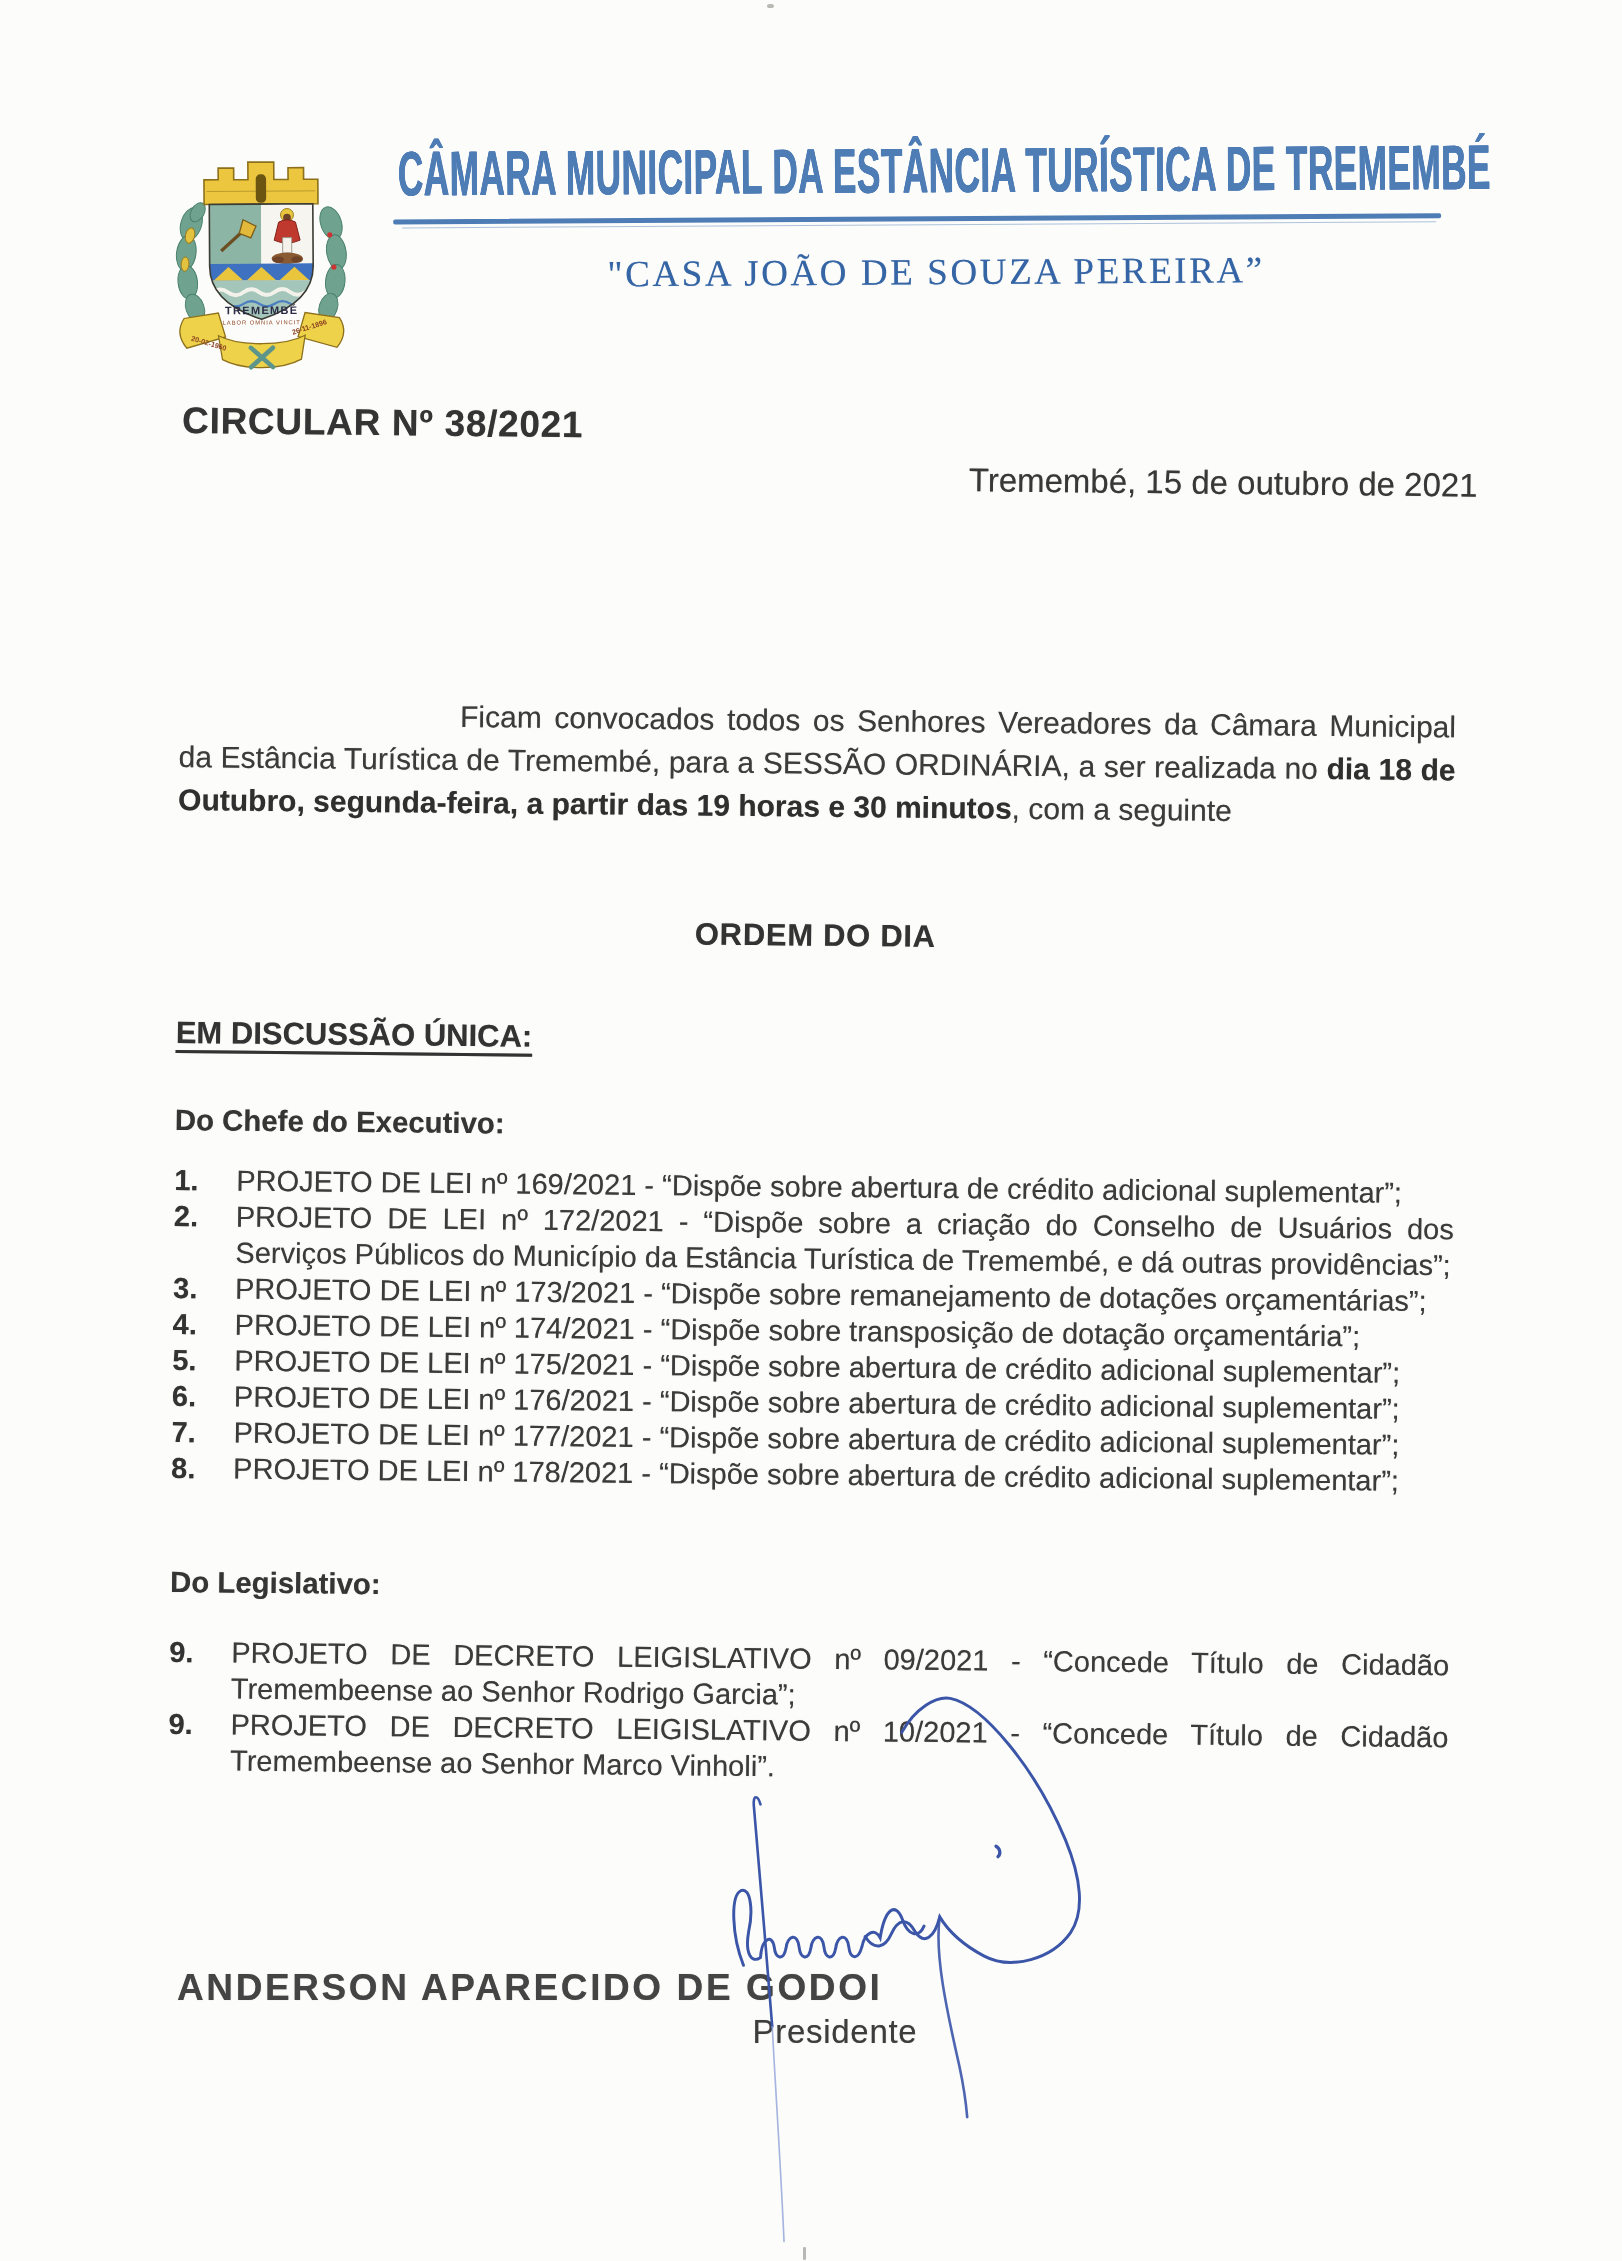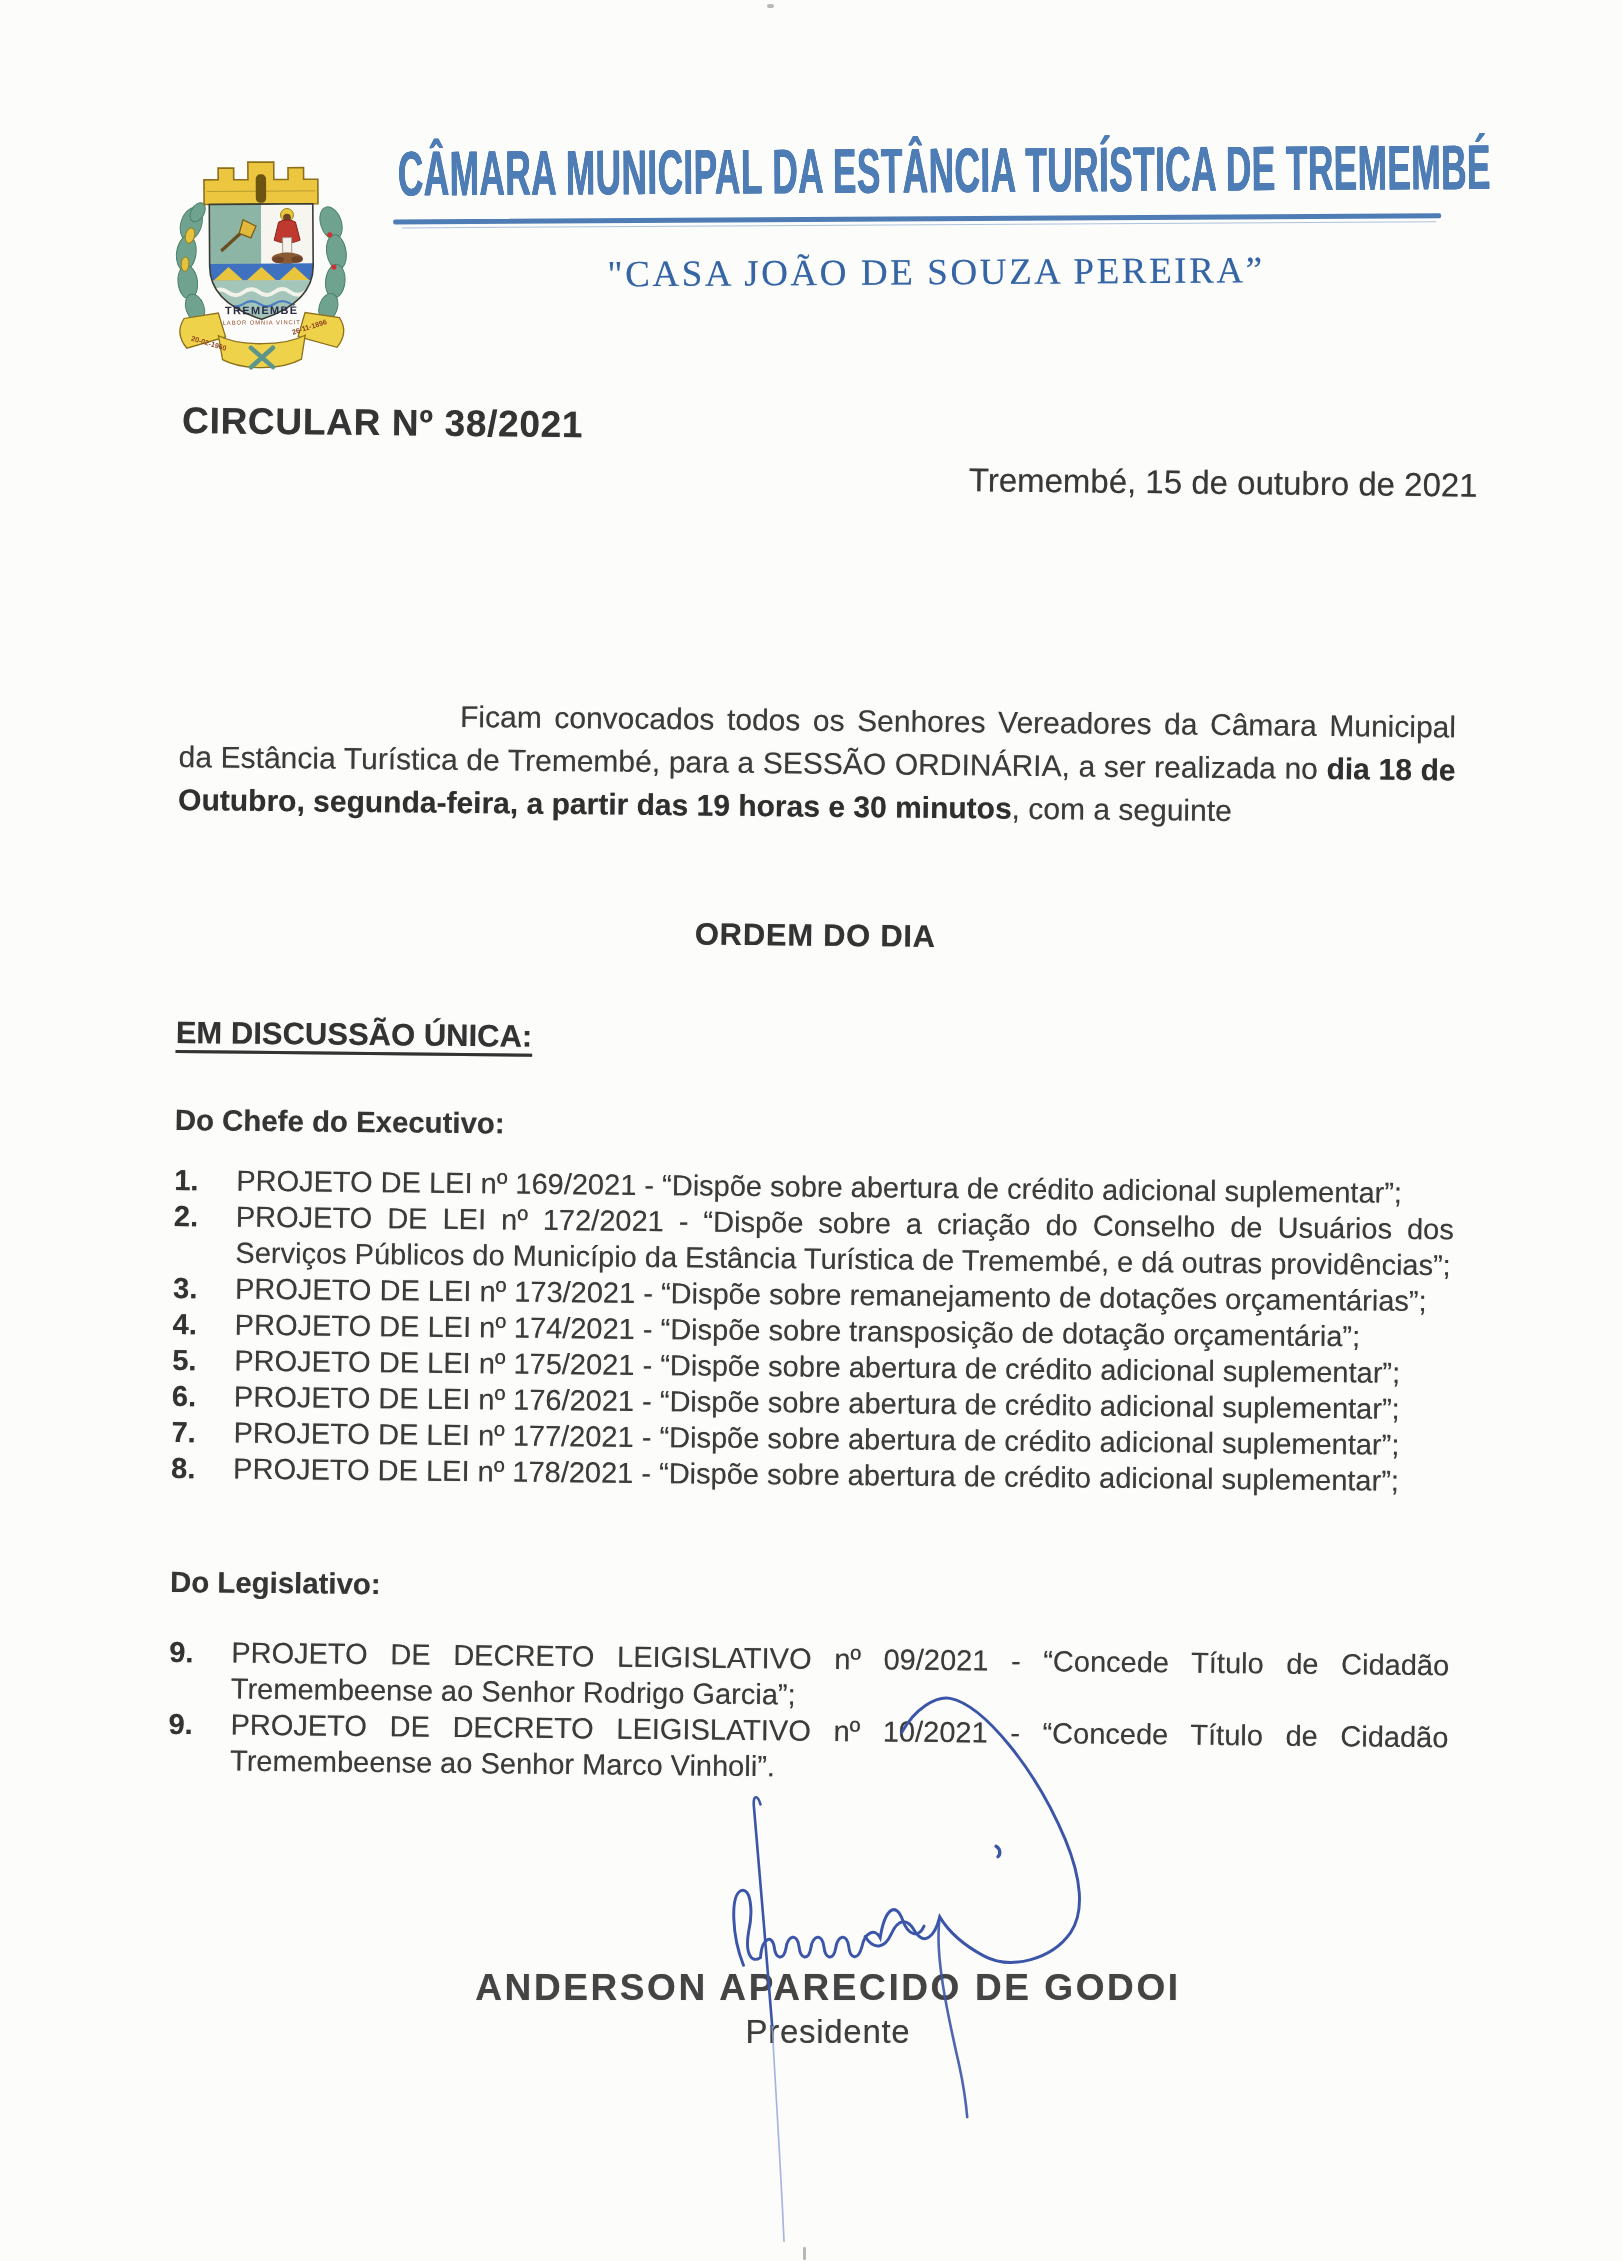--- a/index.html
+++ b/index.html
@@ -44,23 +44,23 @@
   .h-sub{position:absolute;font-size:29.4px;font-weight:700;color:#353535;}
   .h-exec{left:177px;top:1103px;}
   .h-leg{left:177px;top:1565px;}
   .agenda{position:absolute;left:177px;width:1280px;font-size:29px;line-height:36px;color:#3b3b3b;}
   .agenda-exec{top:1162px;}
   .agenda-leg{top:1634px;}
   .row{display:grid;grid-template-columns:62px 1fr;}
   .row .num{font-weight:700;color:#333;}
   .row .txt{text-align:justify;}
   
-  .sig-name{position:absolute;left:177px;top:1967px;width:1302px;text-align:center;
+  .sig-name{position:absolute;left:177px;top:1967px;width:1302px;text-align:left;
     font-size:37px;font-weight:700;letter-spacing:2.6px;color:#444;}
-  .sig-role{position:absolute;left:177px;top:2013px;width:1302px;text-align:center;
+  .sig-role{position:absolute;left:184px;top:2013px;width:1302px;text-align:center;
     font-size:33px;letter-spacing:0.7px;color:#3d3d3d;}
   .sig-ink{position:absolute;left:0;top:0;width:1623px;height:2261px;pointer-events:none;}
   .scan-mark-top{position:absolute;left:767px;top:3.9px;width:6.5px;height:4.6px;background:#b9b9b4;border-radius:50%;}
   .scan-mark-bottom{position:absolute;left:803px;top:2247px;width:2.6px;height:13px;background:#9a9a96;border-radius:1.3px;opacity:.7;}
 </style>
 </head>
 <body>
 
 <div class="page">
 

